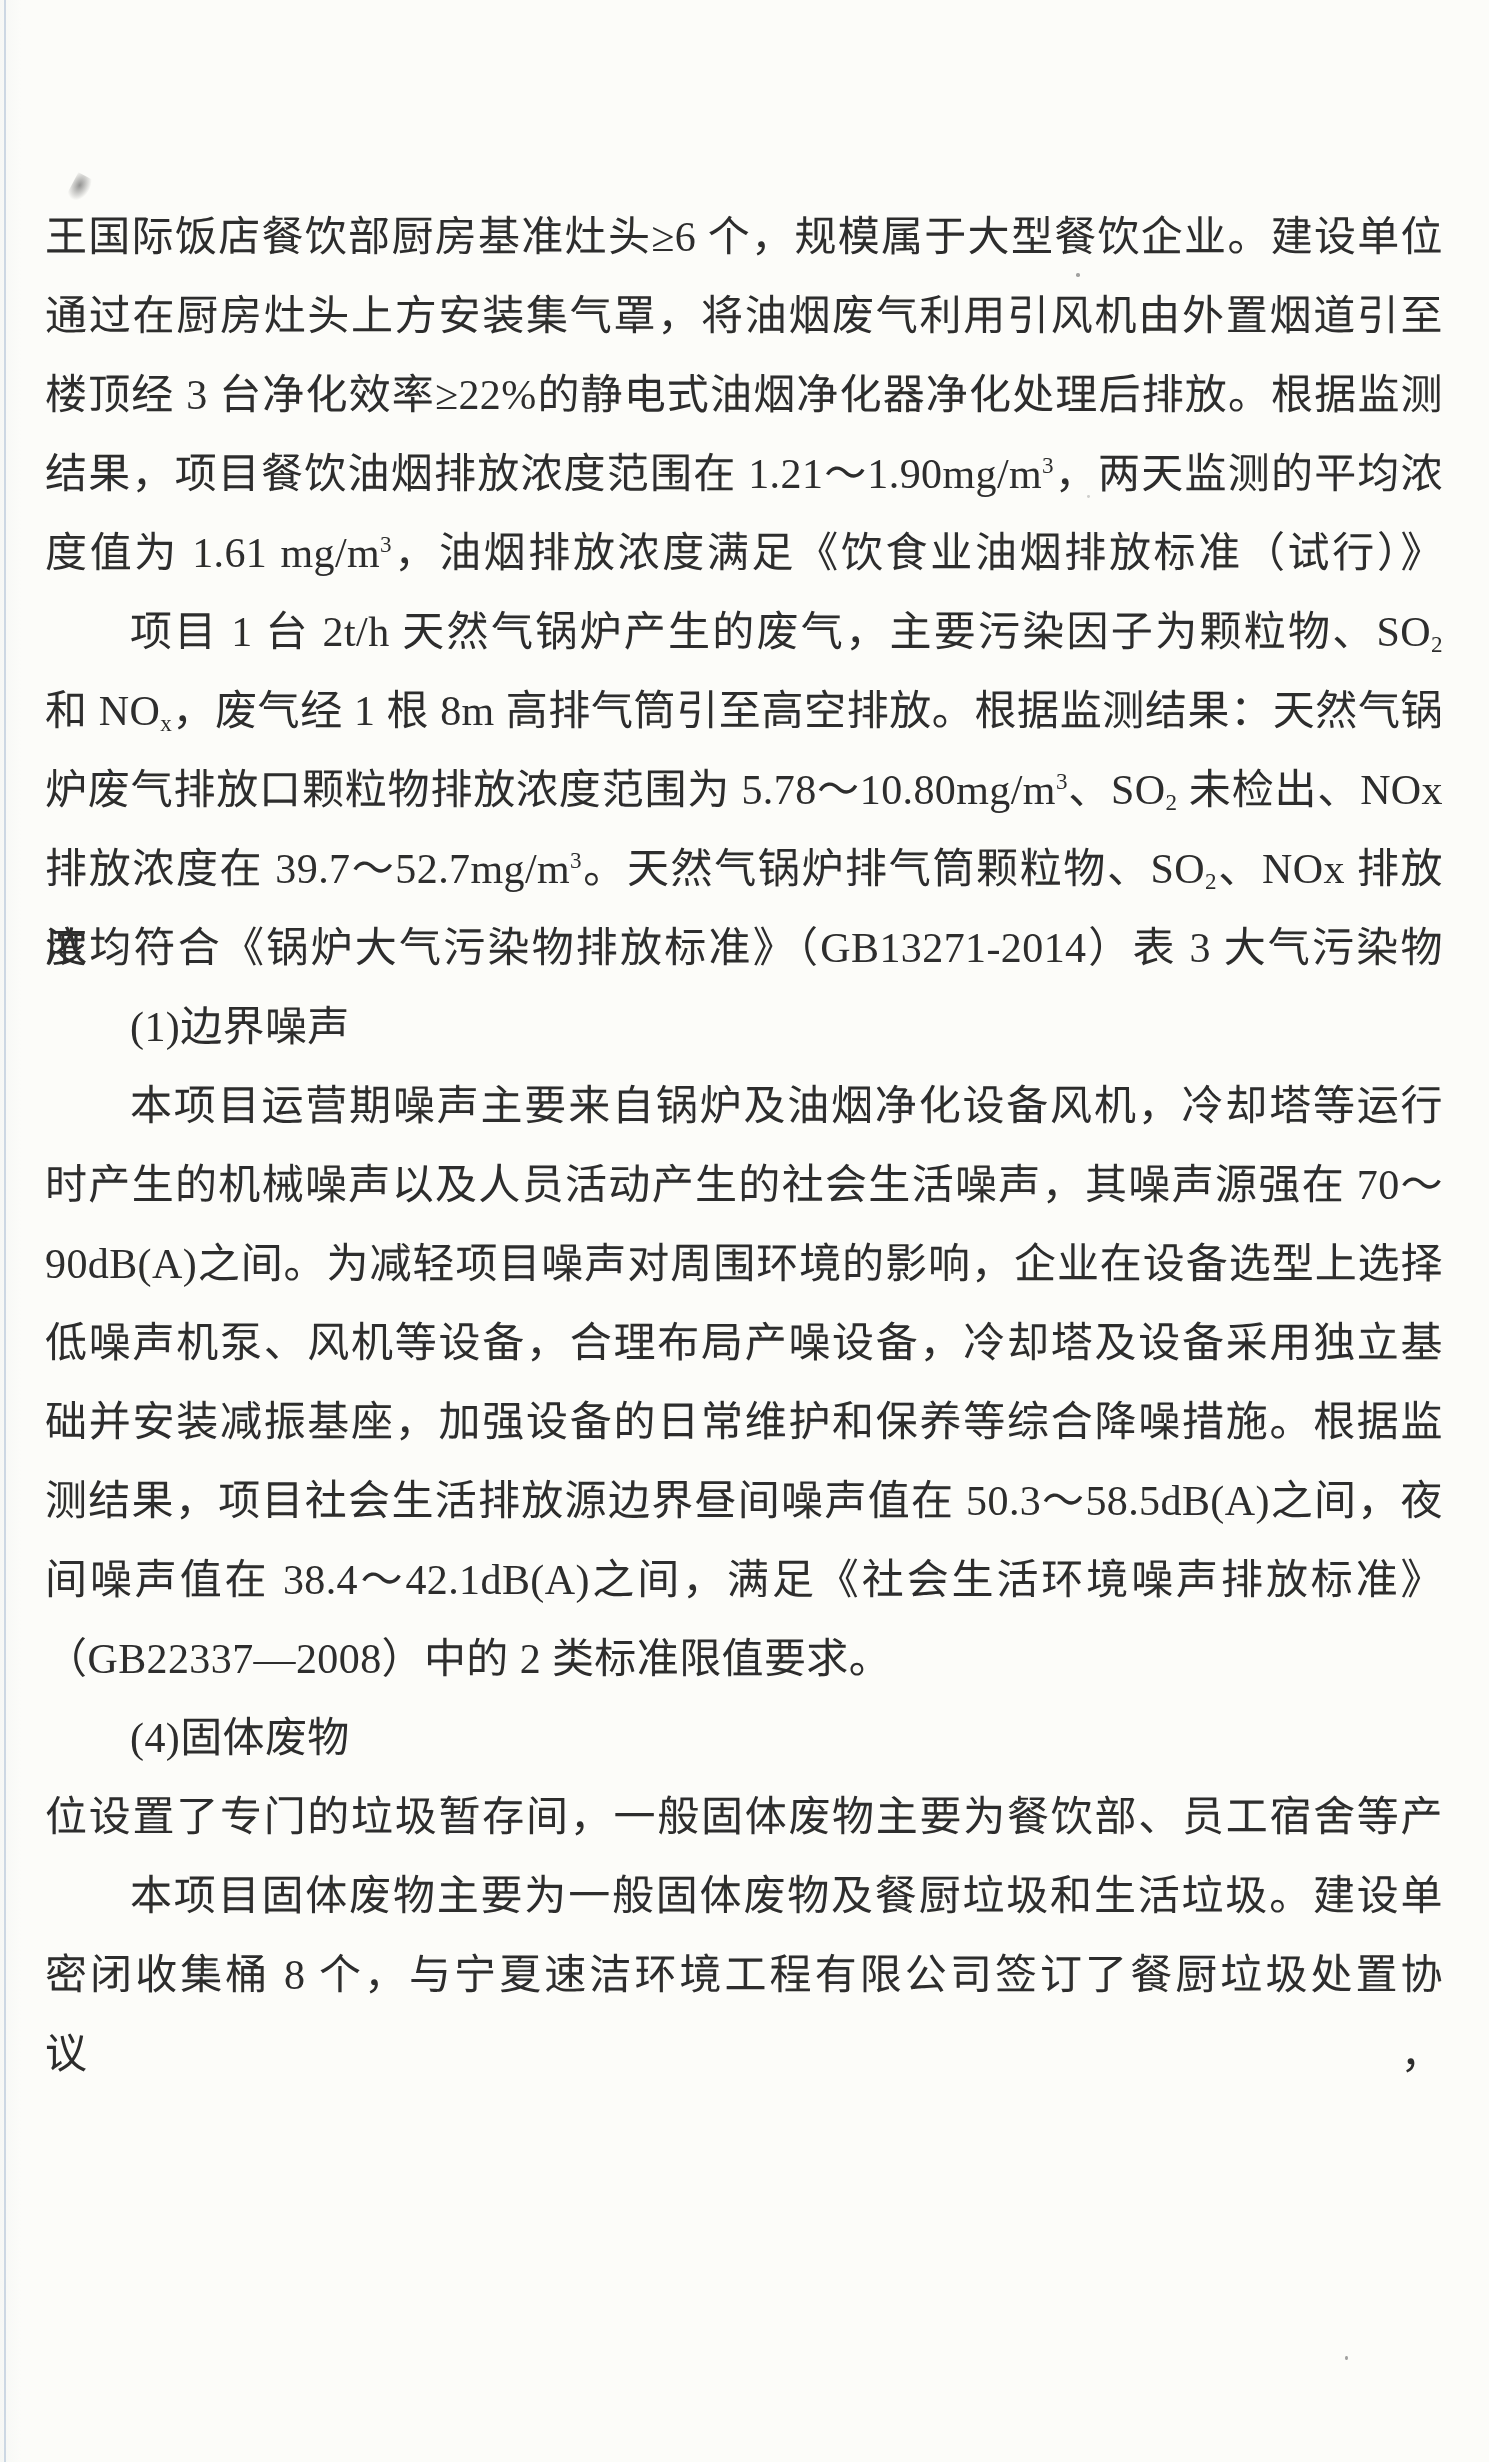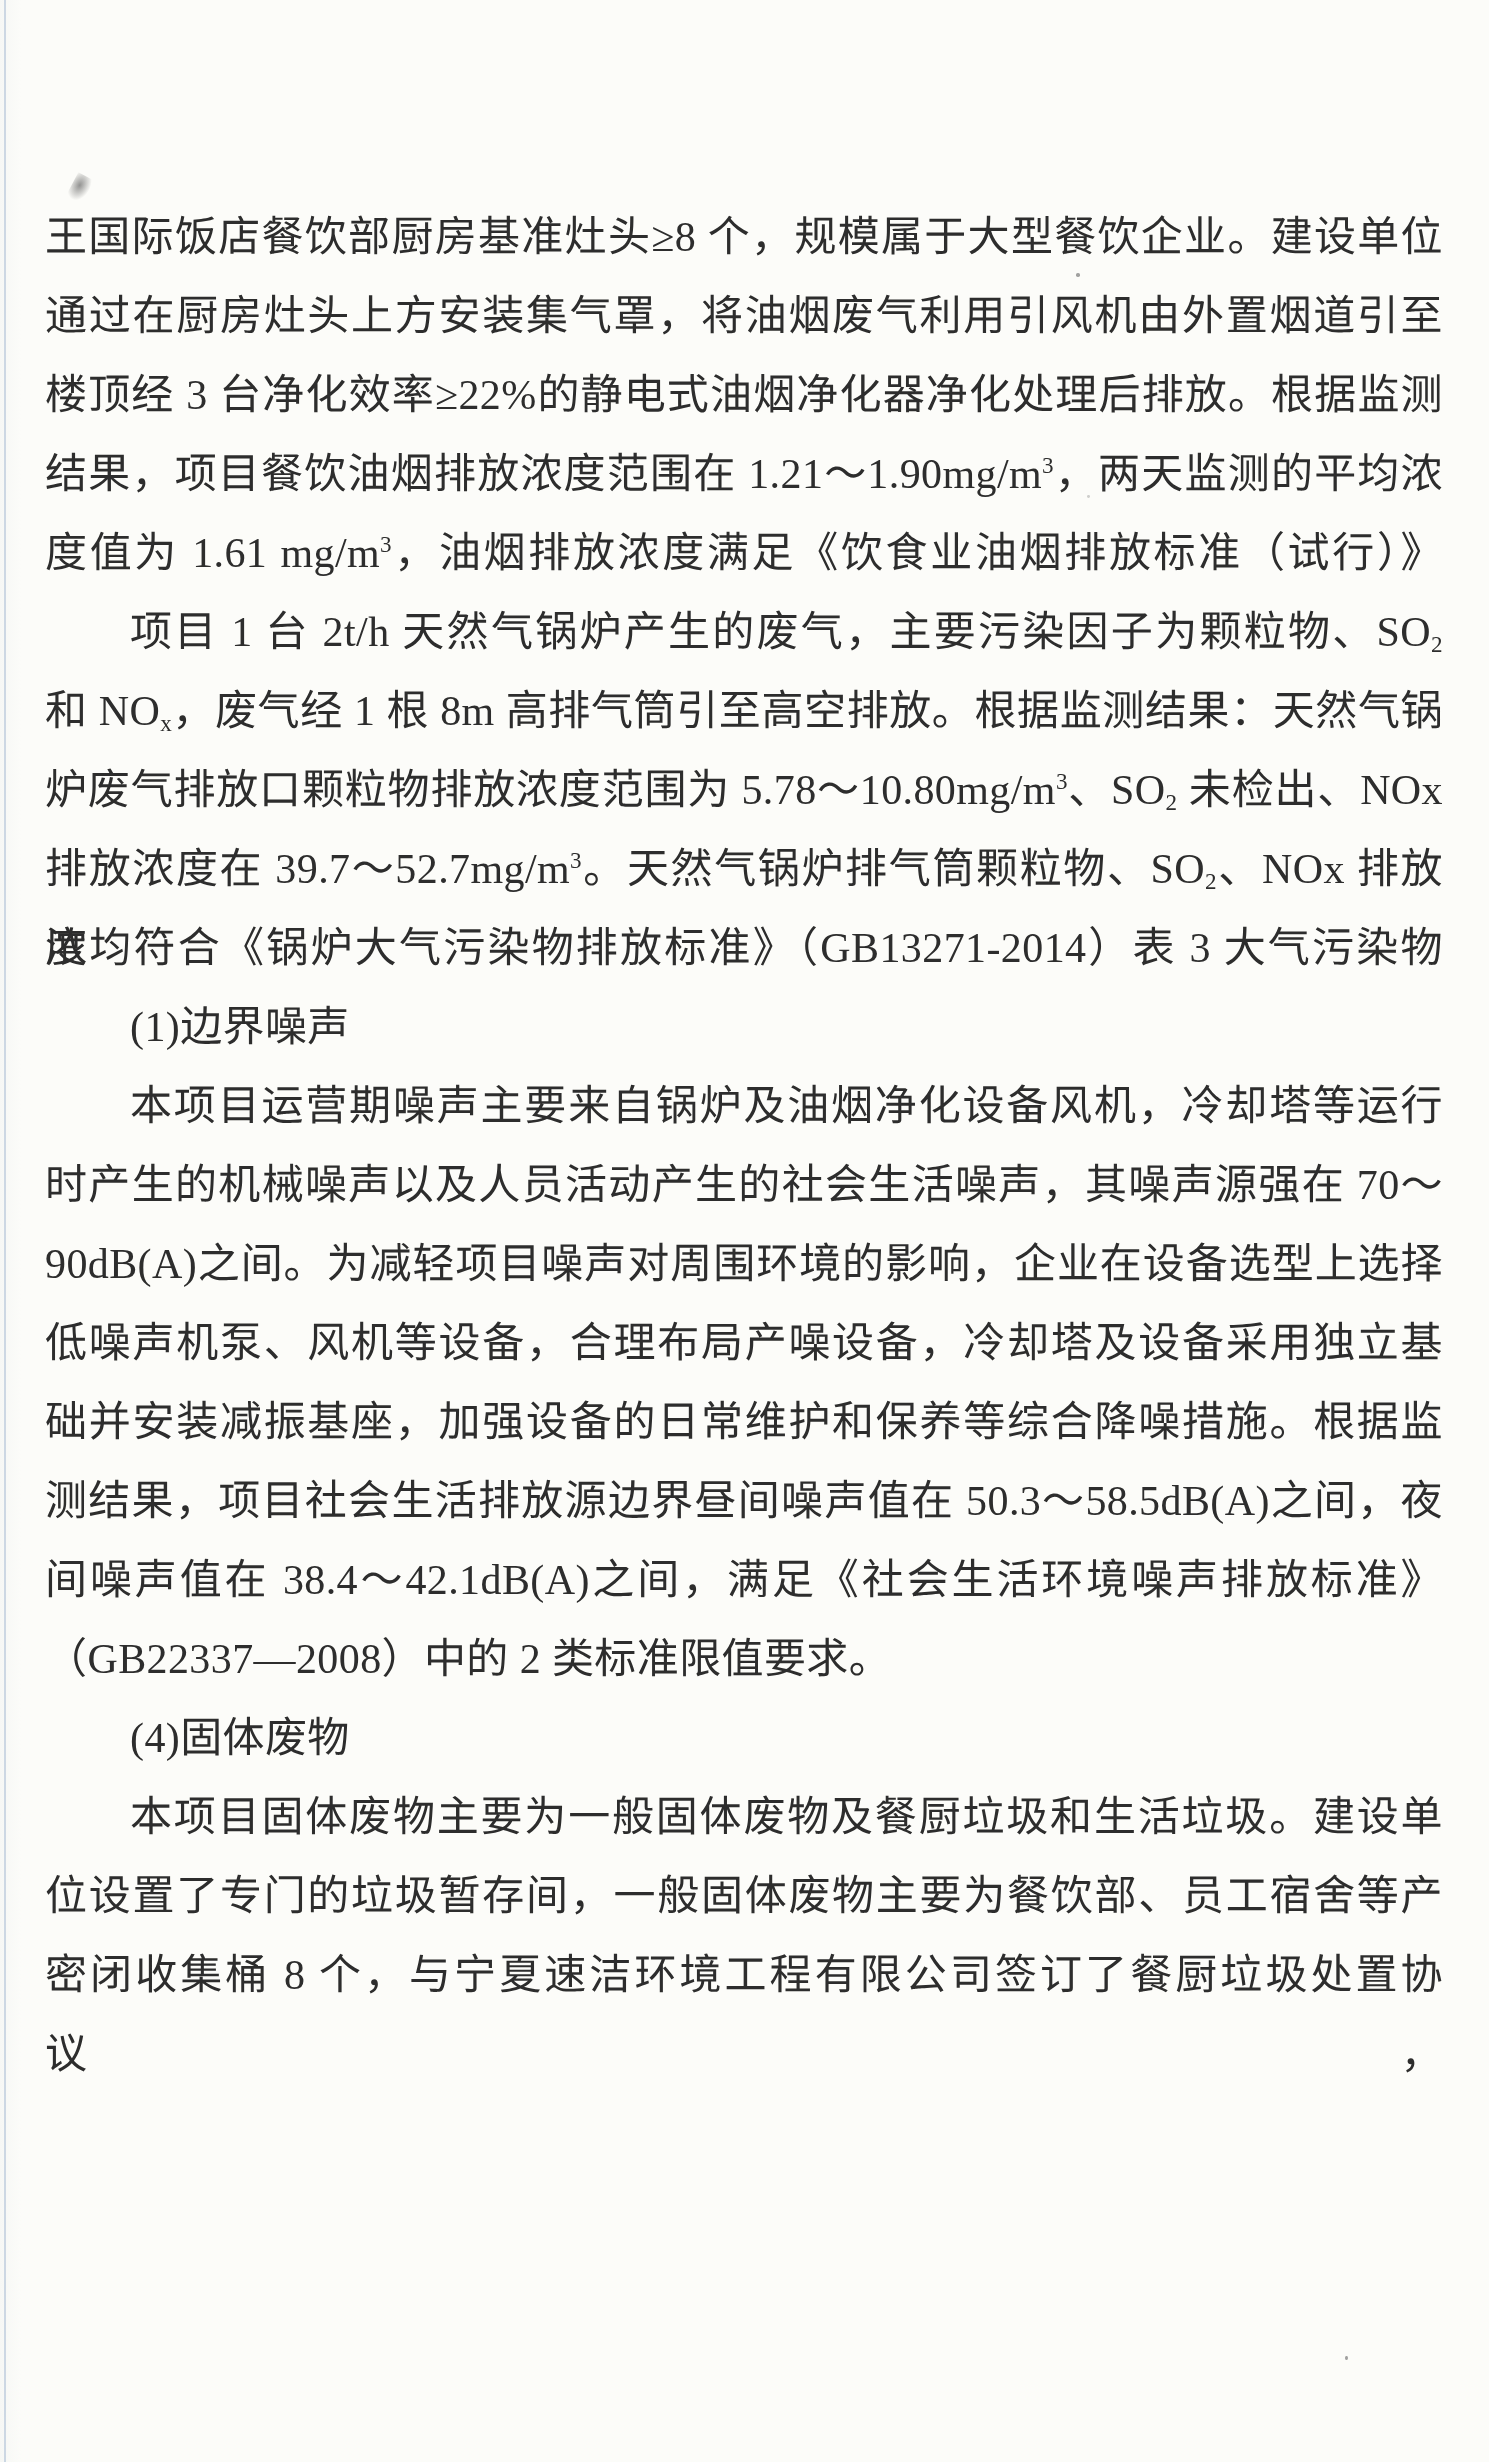--- a/index.html
+++ b/index.html
@@ -78,38 +78,38 @@
 </head>
 <body style="background: rgb(252, 252, 249);">
 
 <div class="page">
   <div class="scan-edge"></div>
   <div class="smudge"></div>
   <div class="speck s1"></div>
   <div class="speck s2"></div>
   <div class="speck s3"></div>
   <div class="textblock" style="color: rgb(45, 45, 45);">
-      <div class="line justify">王国际饭店餐饮部厨房基准灶头≥8 个，规模属于大型餐饮企业。建设单位</div>
+      <div class="line justify">王国际饭店餐饮部厨房基准灶头≥6 个，规模属于大型餐饮企业。建设单位</div>
       <div class="line justify">通过在厨房灶头上方安装集气罩，将油烟废气利用引风机由外置烟道引至</div>
       <div class="line justify">楼顶经 3 台净化效率≥22%的静电式油烟净化器净化处理后排放。根据监测</div>
       <div class="line justify">结果，项目餐饮油烟排放浓度范围在 1.21～1.90mg/m<sup>3</sup>，两天监测的平均浓</div>
       <div class="line justify">度值为 1.61 mg/m<sup>3</sup>，油烟排放浓度满足《饮食业油烟排放标准（试行）》</div>
       <div class="line indent justify">项目 1 台 2t/h 天然气锅炉产生的废气，主要污染因子为颗粒物、SO<sub>2</sub></div>
       <div class="line justify">和 NO<sub>x</sub>，废气经 1 根 8m 高排气筒引至高空排放。根据监测结果：天然气锅</div>
       <div class="line justify">炉废气排放口颗粒物排放浓度范围为 5.78～10.80mg/m<sup>3</sup>、SO<sub>2</sub> 未检出、NOx</div>
       <div class="line justify">排放浓度在 39.7～52.7mg/m<sup>3</sup>。天然气锅炉排气筒颗粒物、SO<sub>2</sub>、NOx 排放浓</div>
       <div class="line justify">度均符合《锅炉大气污染物排放标准》（GB13271-2014）表 3 大气污染物</div>
       <div class="line indent">(1)边界噪声</div>
       <div class="line indent justify">本项目运营期噪声主要来自锅炉及油烟净化设备风机，冷却塔等运行</div>
       <div class="line justify">时产生的机械噪声以及人员活动产生的社会生活噪声，其噪声源强在 70～</div>
       <div class="line justify">90dB(A)之间。为减轻项目噪声对周围环境的影响，企业在设备选型上选择</div>
       <div class="line justify">低噪声机泵、风机等设备，合理布局产噪设备，冷却塔及设备采用独立基</div>
       <div class="line justify">础并安装减振基座，加强设备的日常维护和保养等综合降噪措施。根据监</div>
       <div class="line justify">测结果，项目社会生活排放源边界昼间噪声值在 50.3～58.5dB(A)之间，夜</div>
       <div class="line justify">间噪声值在 38.4～42.1dB(A)之间，满足《社会生活环境噪声排放标准》</div>
       <div class="line">（GB22337—2008）中的 2 类标准限值要求。</div>
       <div class="line indent">(4)固体废物</div>
+      <div class="line justify">位设置了专门的垃圾暂存间，一般固体废物主要为餐饮部、员工宿舍等产</div>
       <div class="line indent justify">本项目固体废物主要为一般固体废物及餐厨垃圾和生活垃圾。建设单</div>
-      <div class="line justify">位设置了专门的垃圾暂存间，一般固体废物主要为餐饮部、员工宿舍等产</div>
       <div class="line justify">密闭收集桶 8 个，与宁夏速洁环境工程有限公司签订了餐厨垃圾处置协议，</div>
     </div>
 </div>
 
 
 </body></html>

